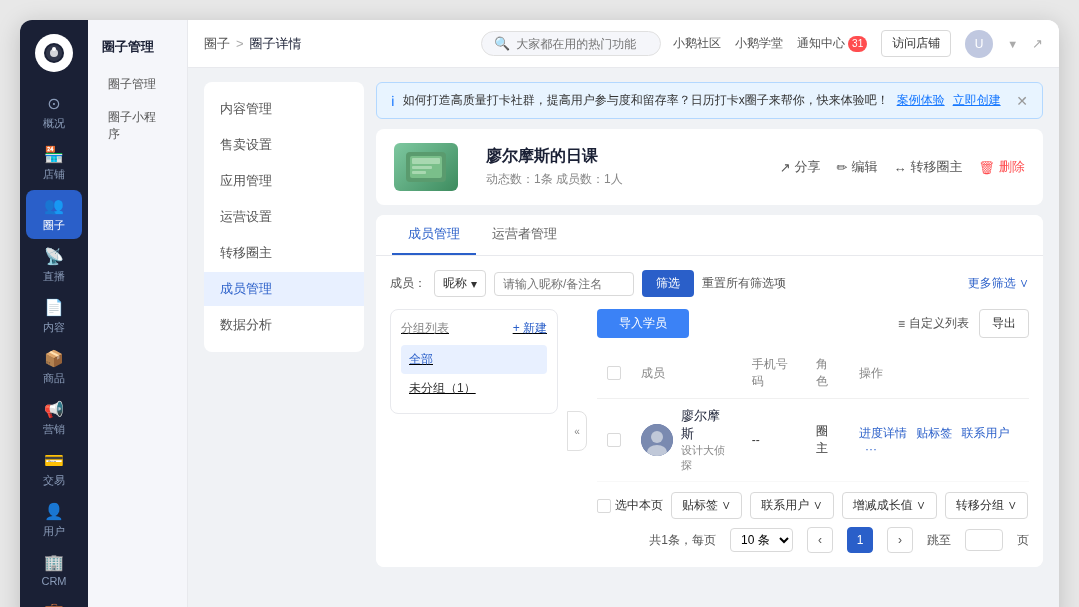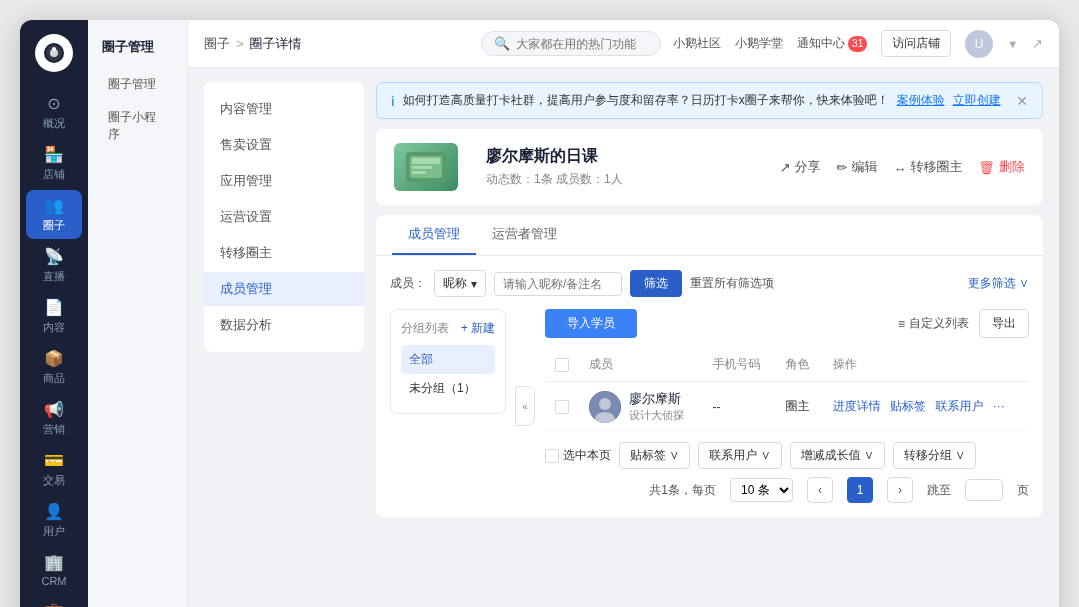--- a/index.html
+++ b/index.html
@@ -299,21 +299,21 @@
       background: #fff;
       cursor: pointer;
       gap: 4px;
     }
     .filter-input {
       border: 1px solid #d9d9d9;
       border-radius: 4px;
       padding: 4px 8px;
       font-size: 12px;
       color: #333;
-      width: 128px;
+      width: 140px;
       outline: none;
     }
     .filter-btn {
       background: #2a5fc9;
       color: #fff;
       border: none;
       border-radius: 4px;
       padding: 5px 14px;
       font-size: 12px;
       cursor: pointer;
@@ -353,27 +353,28 @@
       border: 1px solid #d9d9d9;
       border-radius: 4px;
       padding: 5px 12px;
       font-size: 12px;
       color: #333;
       cursor: pointer;
       background: #fff;
     }
     
     .group-panel {
-      width: 116px;
+      width: 168px;
       flex-shrink: 0;
       background: #fff;
       border-radius: 8px;
       padding: 10px;
       align-self: flex-start;
       border: 1px solid #e8e9ed;
+      text-decoration: underline;
     }
     .group-panel-header {
       display: flex;
       align-items: center;
       justify-content: space-between;
       font-size: 12px;
       color: #888;
       margin-bottom: 8px;
     }
     .group-new-btn {

